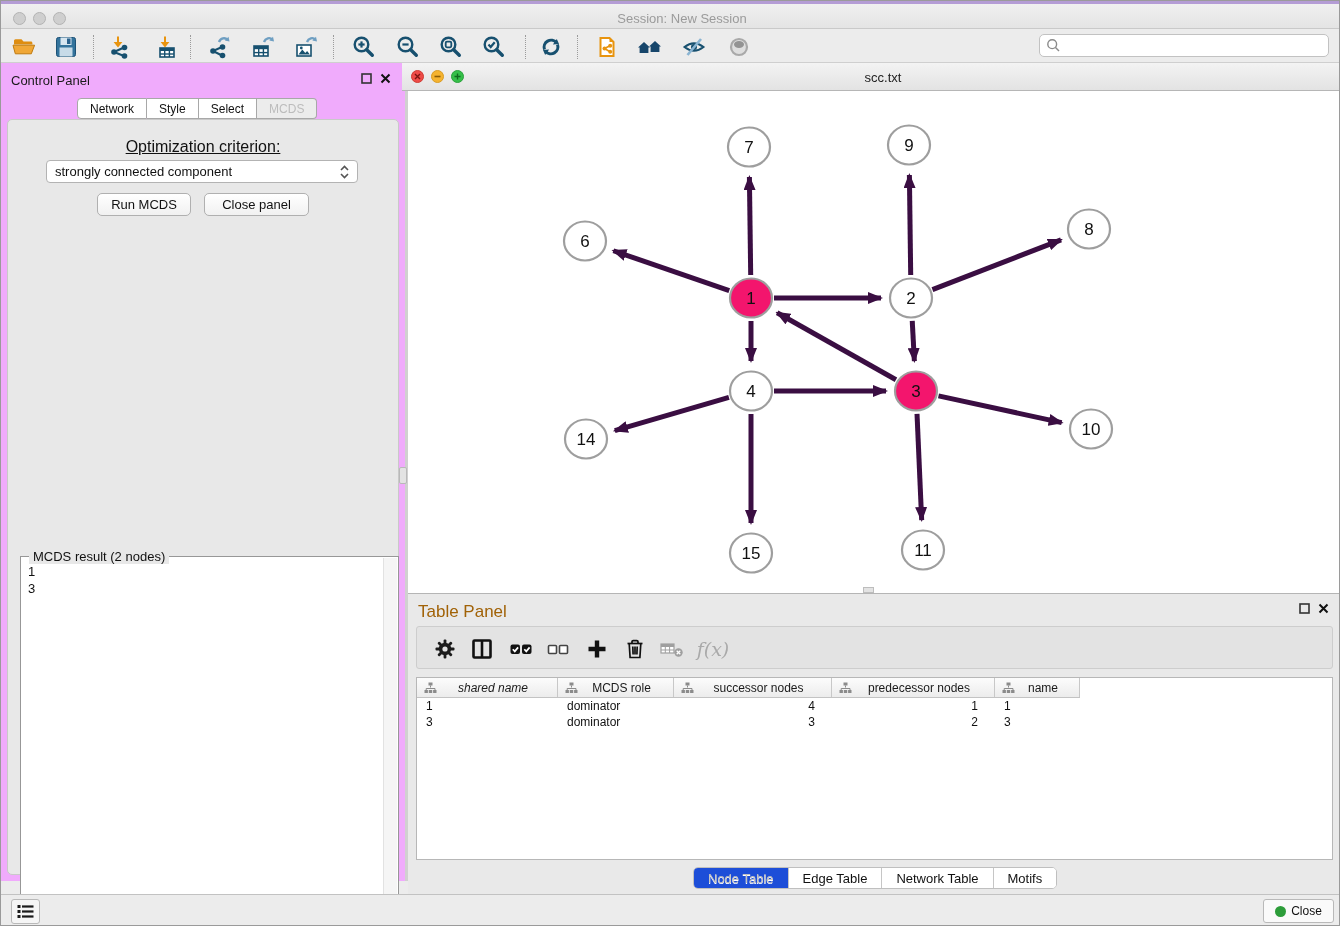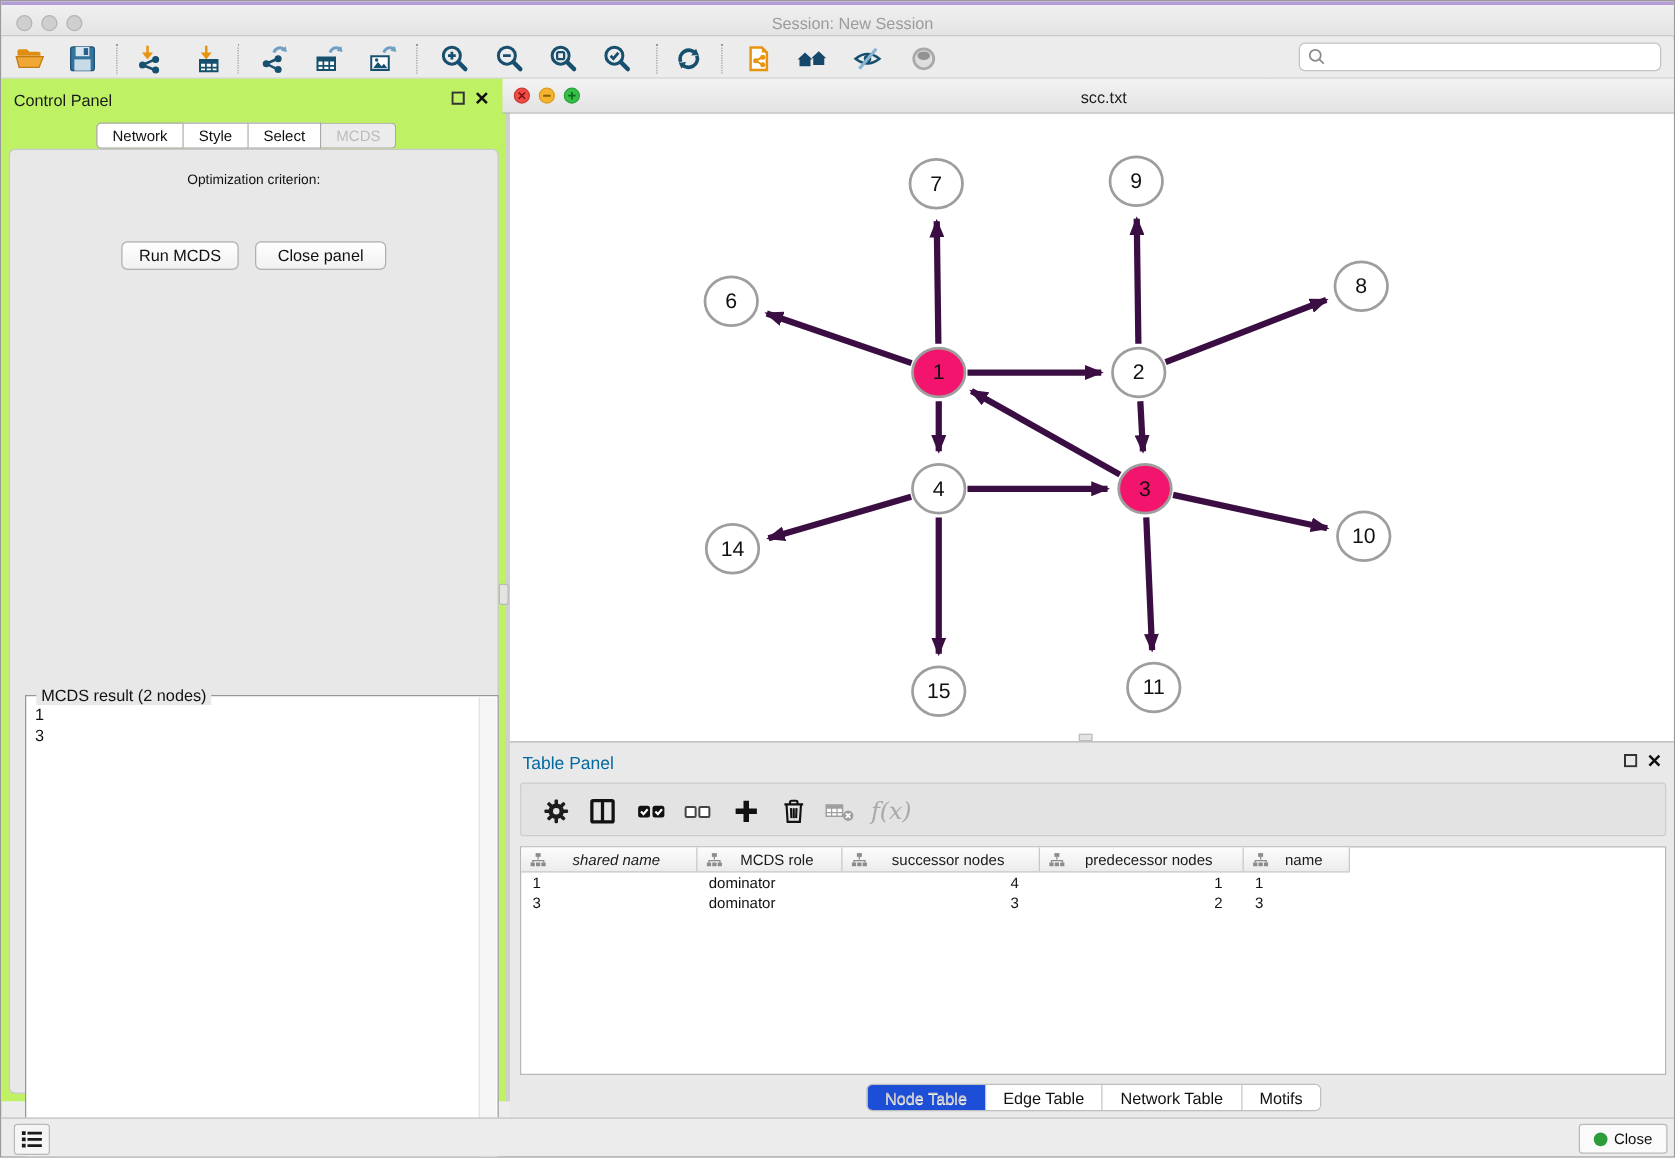--- a/index.html
+++ b/index.html
@@ -13,50 +13,50 @@
   #win-title { width:100%; text-align:center; top:7px; color:#9b9b9b; font-size:13px;padding-left:22px; }
 
   
   #toolbar { left:0; top:31px; width:1340px; height:31px; background:#ececec; border-bottom:1px solid #cfcfcf; }
   .tbtn { position:absolute; top:1px; width:28px; height:28px; display:flex; align-items:center; justify-content:center; }
   .tsep { position:absolute; top:3px; height:24px; border-left:1px dotted #9b9b9b; width:0; }
   #search-box { position:absolute; left:1038px; top:2px; width:290px; height:23px; background:#fff; border:1px solid #c2c2c2; border-radius:5px; display:flex; align-items:center; padding-left:6px; }
   #search-box input { border:none; outline:none; flex:1; font-size:12px; background:transparent; font-family:"Liberation Sans",sans-serif; }
 
   
-  #control-panel { left:0; top:62px; width:405px; height:818px; background:#bef264; border-right:1px solid #c0c0c0; }
+  #control-panel { left:0; top:62px; width:405px; height:818px; background:#f0abfc; border-right:1px solid #c0c0c0; }
   #cp-title { left:10px; top:10px; font-size:13px; color:#1a1a1a; }
   .panel-icons { position:absolute; display:flex; gap:8px; align-items:center; }
   #cp-tabs { left:76px; top:35px; display:flex; height:21px; }
   .tab { border:1px solid #a8a8a8; border-left:none; background:#fff; font-size:12px; color:#111; padding:0 12px; display:flex; align-items:center; }
   .tab:first-child { border-left:1px solid #a8a8a8; border-radius:4px 0 0 4px; }
   .tab:last-child { border-radius:0 4px 4px 0; }
   .tab.selected { background:#ececec; color:#bcbcbc; }
   #cp-body { left:6px; top:56px; width:392px; height:756px; background:#e8e8e8; border:1px solid #c9c9c9; border-radius:5px; }
-  #opt-label { width:100%; text-align:center; top:18px; font-size:11px; color:#111; }
+  #opt-label { width:100%; text-align:center; top:18px; font-size:16px; color:#111;text-decoration:underline; }
   #opt-select { left:38px; top:40px; width:312px; height:23px; background:#fff; border:1px solid #b3b3b3; border-radius:4px; display:flex; align-items:center; font-size:13px; color:#111; padding:0 8px; }
   #opt-select .val { flex:1; }
   .btn { position:absolute; height:23px; background:linear-gradient(#ffffff,#f1f1f1); border:1px solid #b0b0b0; border-radius:5px; font-size:13px; color:#111; display:flex; align-items:center; justify-content:center; }
   #result-box { left:12px; top:436px; width:379px; height:373px; background:#fff; border:1px solid #979797; }
   #result-title { position:absolute; top:-8px; left:8px; background:#e8e8e8; padding:0 4px; font-size:13px; color:#111; }
   #result-lines { position:absolute; left:7px; top:6px; font-size:13px; line-height:17px; color:#111; }
   #result-scroll { position:absolute; right:1px; top:1px; bottom:1px; width:14px; background:#f5f5f5; border-left:1px solid #e2e2e2; }
 
   
   #net-titlebar { left:401px; top:62px; width:962px; height:28px; background:linear-gradient(#f3f3f3,#e3e3e3); border-bottom:1px solid #b6b6b6; }
   .tl { position:absolute; top:7px; width:13px; height:13px; border-radius:50%; display:flex; align-items:center; justify-content:center; }
   #net-title { width:100%; text-align:center; top:7px; font-size:13px; color:#222; }
   #net-canvas { left:407px; top:90px; width:933px; height:502px; background:#fff; }
   #v-splitter { left:404px; top:62px; width:3px; height:818px; background:#d0d0d0; }
   #v-handle { left:398px; top:466px; width:8px; height:17px; background:#e3e3e3; border:1px solid #b9b9b9; border-radius:2px; }
   #h-handle { left:862px; top:586px; width:11px; height:6px; background:#e3e3e3; border:1px solid #bdbdbd; }
 
   
   #table-panel { left:407px; top:592px; width:933px; height:301px; background:#e9e9e9; border-top:1px solid #b5b5b5; }
-  #tp-title { left:10px; top:8px; font-size:14px; color:#0369a1; }
+  #tp-title { left:10px; top:8px; font-size:17px; color:#a16207; }
   #tp-toolbar { left:8px; top:32px; width:917px; height:43px; background:#e3e3e3; border:1px solid #cdcdcd; border-radius:3px; }
   .tp-ic { position:absolute; top:8px; width:28px; height:28px; display:flex; align-items:center; justify-content:center; }
   #tp-table { left:8px; top:83px; width:917px; height:183px; background:#fff; border:1px solid #b7b7b7; }
   #tp-header { display:flex; height:20px; border-bottom:1px solid #c3c3c3; width:663px; background:linear-gradient(#fcfcfc,#ececec); }
   .hcell { display:flex; align-items:center; border-right:1px solid #c8c8c8; font-size:12px; color:#1a1a1a; position:relative; }
   .hcell .ticon { margin-left:7px; }
   .hcell .hlabel { flex:1; text-align:center; padding-right:8px; }
   .trow { display:flex; height:16px; font-size:12px; color:#111; }
   .tcell { overflow:hidden; white-space:nowrap; }
   #tp-tabs { top:273px; display:flex; height:22px; border:1px solid #bfbfbf; border-radius:5px; overflow:hidden; background:#fff; }
@@ -245,20 +245,27 @@
       </svg>
   </div>
   <div id="cp-tabs" class="abs">
       <div class="tab">Network</div>
       <div class="tab">Style</div>
       <div class="tab">Select</div>
       <div class="tab selected">MCDS</div>
     </div>
   <div id="cp-body" class="abs">
     <div id="opt-label" class="abs">Optimization criterion:</div>
+    <div id="opt-select" class="abs">
+      <span class="val">strongly connected component</span>
+      <svg width="9" height="14" viewBox="0 0 9 14">
+          <path d="M1 5l3.5-3.5L8 5" fill="none" stroke="#555" stroke-width="1.6"></path>
+          <path d="M1 9l3.5 3.5L8 9" fill="none" stroke="#555" stroke-width="1.6"></path>
+        </svg>
+    </div>
     <div class="btn" style="left:89px; top:73px; width:94px;">Run MCDS</div>
     <div class="btn" style="left:196px; top:73px; width:105px;">Close panel</div>
     <div id="result-box" class="abs">
       <span id="result-title">MCDS result (2 nodes)</span>
       <div id="result-lines">
           <div>1</div>
           <div>3</div>
         </div>
       <div id="result-scroll"></div>
     </div>

